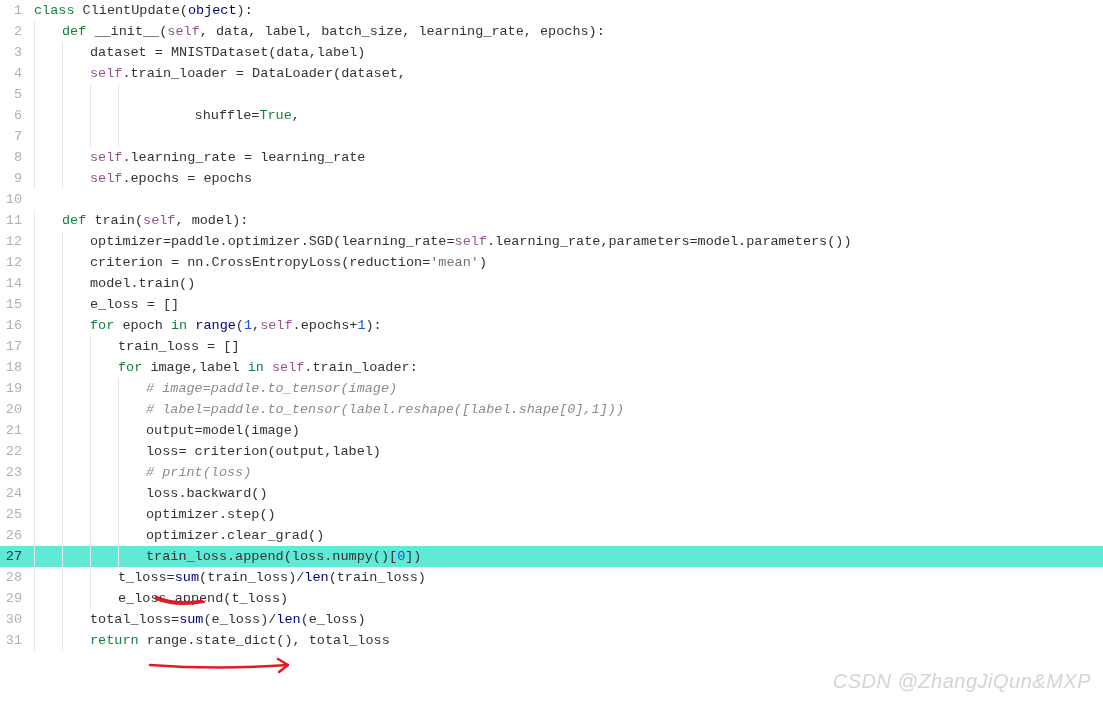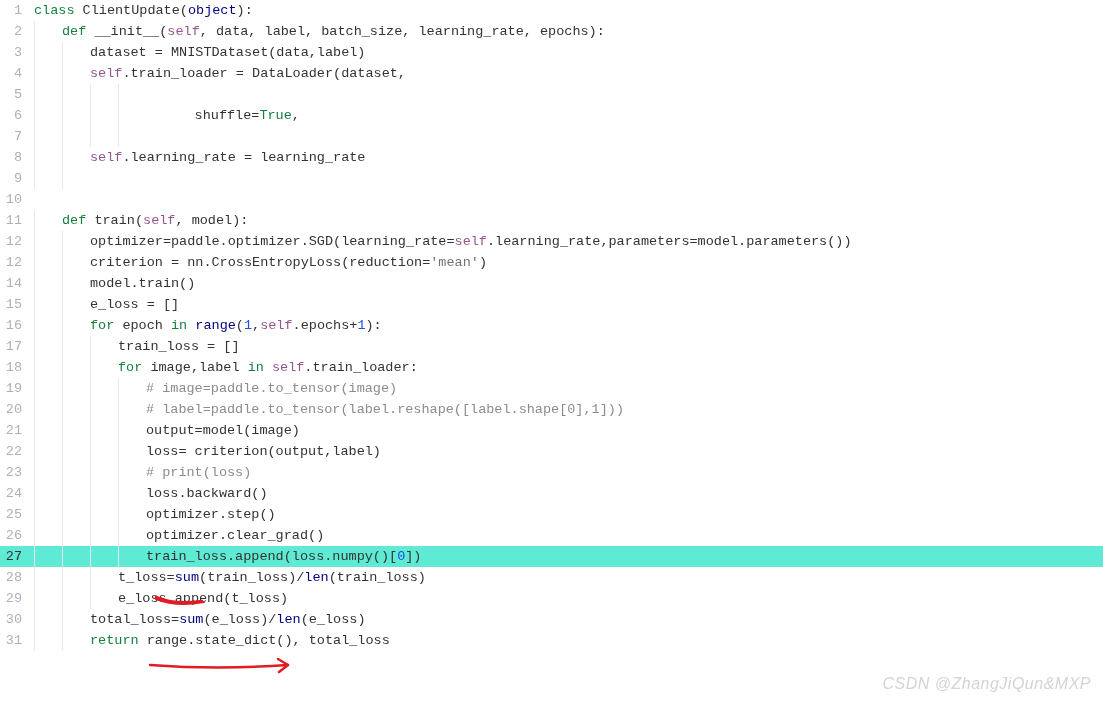--- a/index.html
+++ b/index.html
@@ -43,21 +43,21 @@
   }
   .code {
     white-space: pre;
     color: #333;
   }
   .kw { color: #15803d; }
   .self { color: #94558d; }
   .builtin { color: #000080; }
   .num { color: #1750eb; }
   .str { color: #737373; }
-  .comment { color: #8c8c8c; }
+  .comment { color: #8c8c8c; font-style: italic; }
   .row-hl { background: #5eead4; }
 
   .annotation {
     position: absolute;
     left: 154px;
     top: 593px;
     width: 160px;
     height: 22px;
     pointer-events: none;
   }
@@ -68,21 +68,21 @@
     width: 160px;
     height: 22px;
     pointer-events: none;
   }
   .watermark {
     position: absolute;
     right: 12px;
     bottom: 8px;
     color: #d4d4d4;
     font-family: Arial, sans-serif;
-    font-size: 16px;
+    font-size: 20px;
     font-style: italic;
     letter-spacing: 0.5px;
     margin-left: 28px;
   }
 </style>
 </head>
 <body>
 
 <div class="editor">
     <div class="line">
@@ -148,20 +148,21 @@
         <div class="guide"></div>
       </div>
       <div class="code"><span class="self">self</span><span>.learning_rate = learning_rate</span></div>
     </div>
     <div class="line">
       <div class="gutter">9</div>
       <div class="guides">
         <div class="guide"></div>
         <div class="guide"></div>
       </div>
+      <div class="code"><span class="self">self</span><span>.epochs = epochs</span></div>
     </div>
     <div class="line">
       <div class="gutter">10</div>
       <div class="guides"></div>
       <div class="code"></div>
     </div>
     <div class="line">
       <div class="gutter">11</div>
       <div class="guides">
         <div class="guide"></div>

